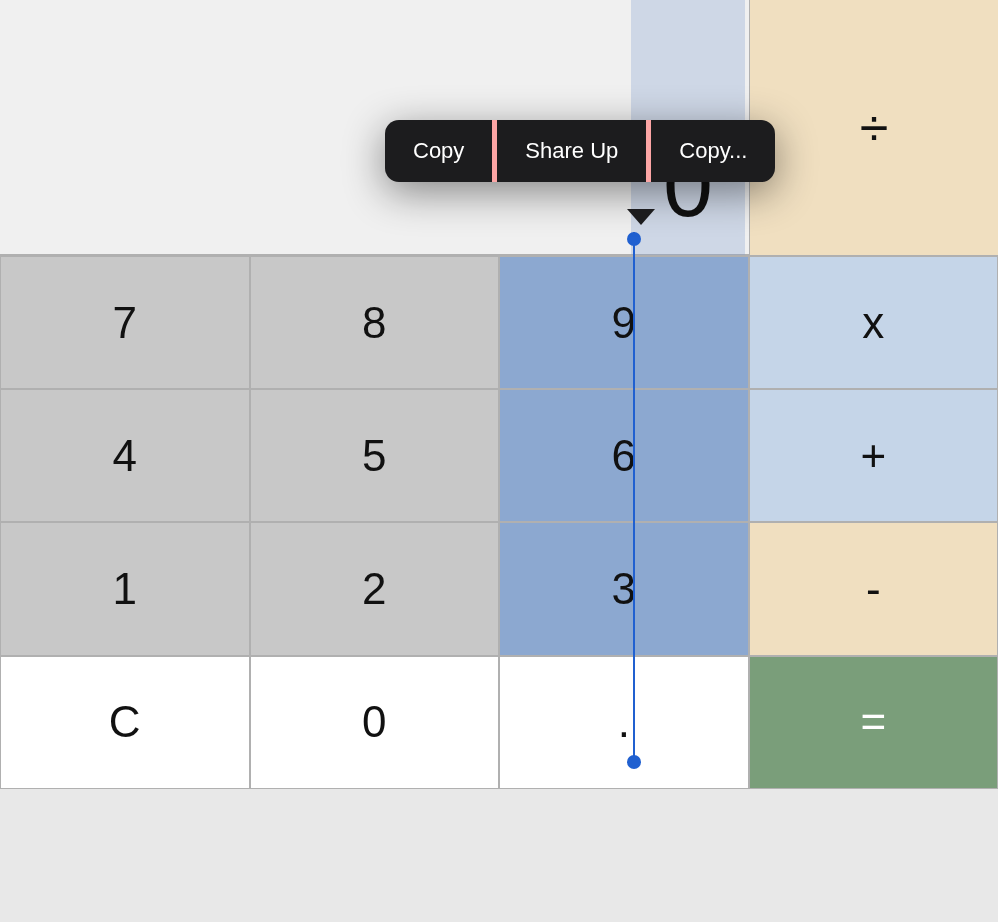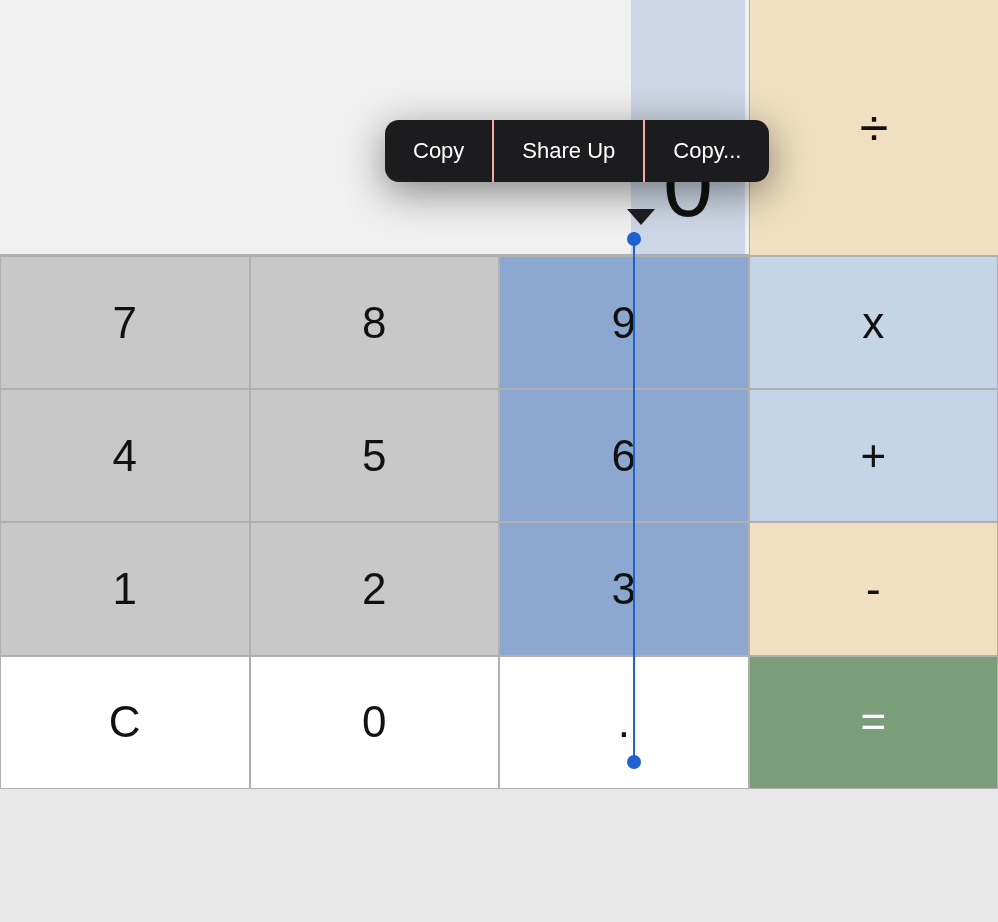--- a/index.html
+++ b/index.html
@@ -114,21 +114,21 @@
       font-size: 22px;
       font-weight: 400;
       cursor: pointer;
       white-space: nowrap;
       display: flex;
       align-items: center;
       justify-content: center;
     }
 
     .context-menu-item:not(:last-child) {
-      border-right: 2px solid #fca5a5;
+      border-right: 5px solid #fca5a5;
     }
 
     
     .context-menu-arrow {
       position: absolute;
       top: 209px;
       left: 627px;
       width: 0;
       height: 0;
       border-left: 14px solid transparent;

